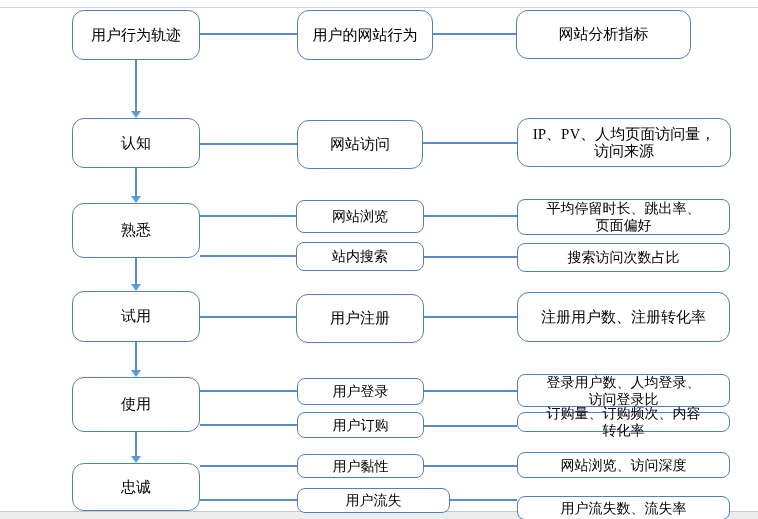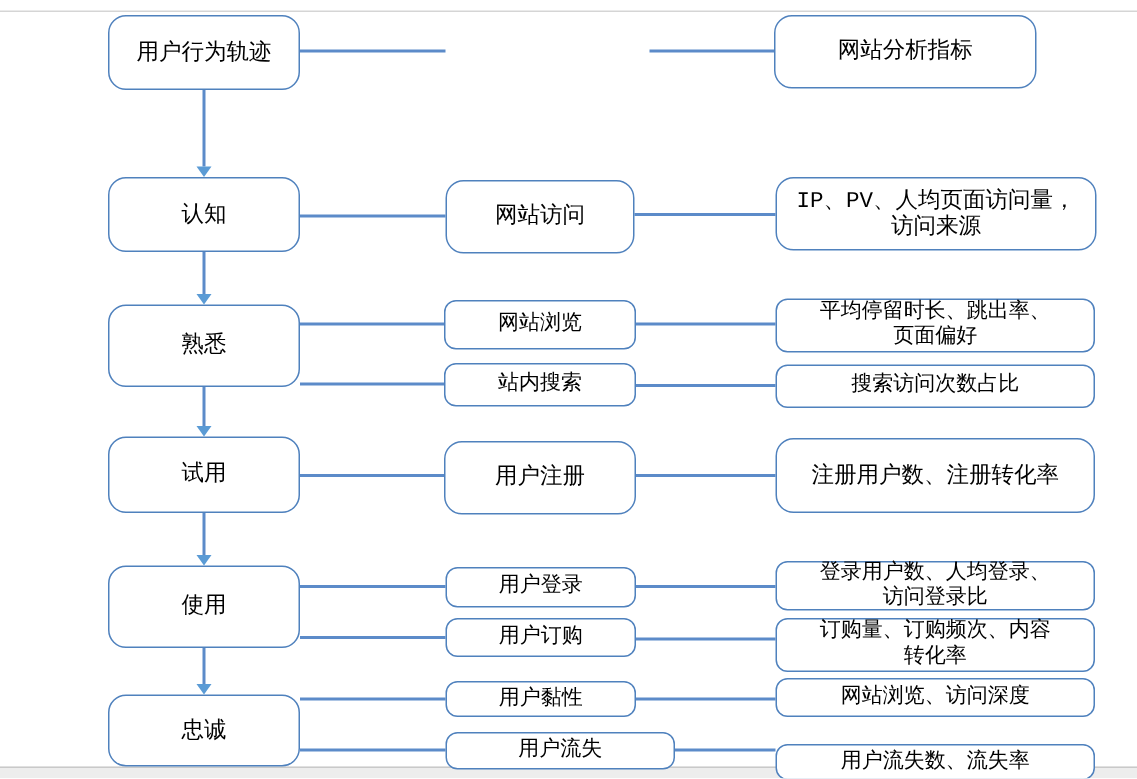--- a/index.html
+++ b/index.html
@@ -1,21 +1,21 @@
 <!DOCTYPE html>
 <html><head>
 <meta charset="utf-8">
 <style>
   html,body{margin:0;padding:0;background:#fff;}
   #canvas{
     position:relative;
     width:758px;height:519px;
     background:#ffffff;
     overflow:hidden;
-    font-family:Liberation Mono, monospace;
+    font-family:Liberation Serif, serif;
     color:#000;
   }
   .rule-top{
     position:absolute;left:0;top:7px;width:758px;height:1px;
     background:#d5d5d5;
   }
   .bottom-bar{
     position:absolute;left:0;top:511px;width:758px;height:8px;
     background:#ededed;border-top:1px solid #c9c9c9;box-sizing:border-box;
   }
@@ -44,39 +44,40 @@
 
   <div class="rule-top"></div>
 
   <div class="node big" style="left:72px;top:10px;width:128px;height:50px">用户行为轨迹</div>
   <div class="node big" style="left:72px;top:118px;width:128px;height:50px">认知</div>
   <div class="node big" style="left:72px;top:203px;width:128px;height:55px">熟悉</div>
   <div class="node big" style="left:72px;top:291px;width:128px;height:51px">试用</div>
   <div class="node big" style="left:72px;top:377px;width:128px;height:55px">使用</div>
   <div class="node big" style="left:72px;top:463px;width:128px;height:48px">忠诚</div>
 
+  <div class="node big" style="left:297px;top:10px;width:136px;height:50px">用户的网站行为</div>
   <div class="node big" style="left:297px;top:120px;width:126px;height:49px">网站访问</div>
   <div class="node small" style="left:296px;top:200px;width:128px;height:33px">网站浏览</div>
   <div class="node small" style="left:296px;top:242px;width:128px;height:29px">站内搜索</div>
   <div class="node big" style="left:296px;top:294px;width:128px;height:49px">用户注册</div>
   <div class="node small" style="left:297px;top:378px;width:127px;height:27px">用户登录</div>
   <div class="node small" style="left:297px;top:412px;width:127px;height:26px">用户订购</div>
   <div class="node small" style="left:297px;top:454px;width:127px;height:24px">用户黏性</div>
   <div class="node small" style="left:297px;top:488px;width:153px;height:25px">用户流失</div>
 
   <div class="node big" style="left:516px;top:10px;width:175px;height:49px">网站分析指标</div>
   <div class="node big" style="left:517px;top:118px;width:214px;height:49px">IP、PV、人均页面访问量，
 访问来源</div>
   <div class="node small" style="left:517px;top:199px;width:213px;height:36px">平均停留时长、跳出率、
 页面偏好</div>
   <div class="node small" style="left:517px;top:243px;width:213px;height:29px">搜索访问次数占比</div>
   <div class="node big" style="left:517px;top:292px;width:213px;height:50px">注册用户数、注册转化率</div>
   <div class="node small" style="left:517px;top:374px;width:213px;height:33px">登录用户数、人均登录、
 访问登录比</div>
-  <div class="node small" style="left:517px;top:412px;width:213px;height:36px">订购量、订购频次、内容
+  <div class="node small" style="left:517px;top:412px;width:213px;height:20px">订购量、订购频次、内容
 转化率</div>
   <div class="node small" style="left:517px;top:452px;width:213px;height:26px">网站浏览、访问深度</div>
   <div class="node small" style="left:517px;top:496px;width:213px;height:24px">用户流失数、流失率</div>
 
   <div class="hline" style="left:200px;top:33px;width:97px"></div>
   <div class="hline" style="left:433px;top:33px;width:83px"></div>
   <div class="hline" style="left:200px;top:143px;width:97px"></div>
   <div class="hline" style="left:423px;top:142px;width:94px"></div>
   <div class="hline" style="left:200px;top:215px;width:96px"></div>
   <div class="hline" style="left:424px;top:215px;width:93px"></div>

